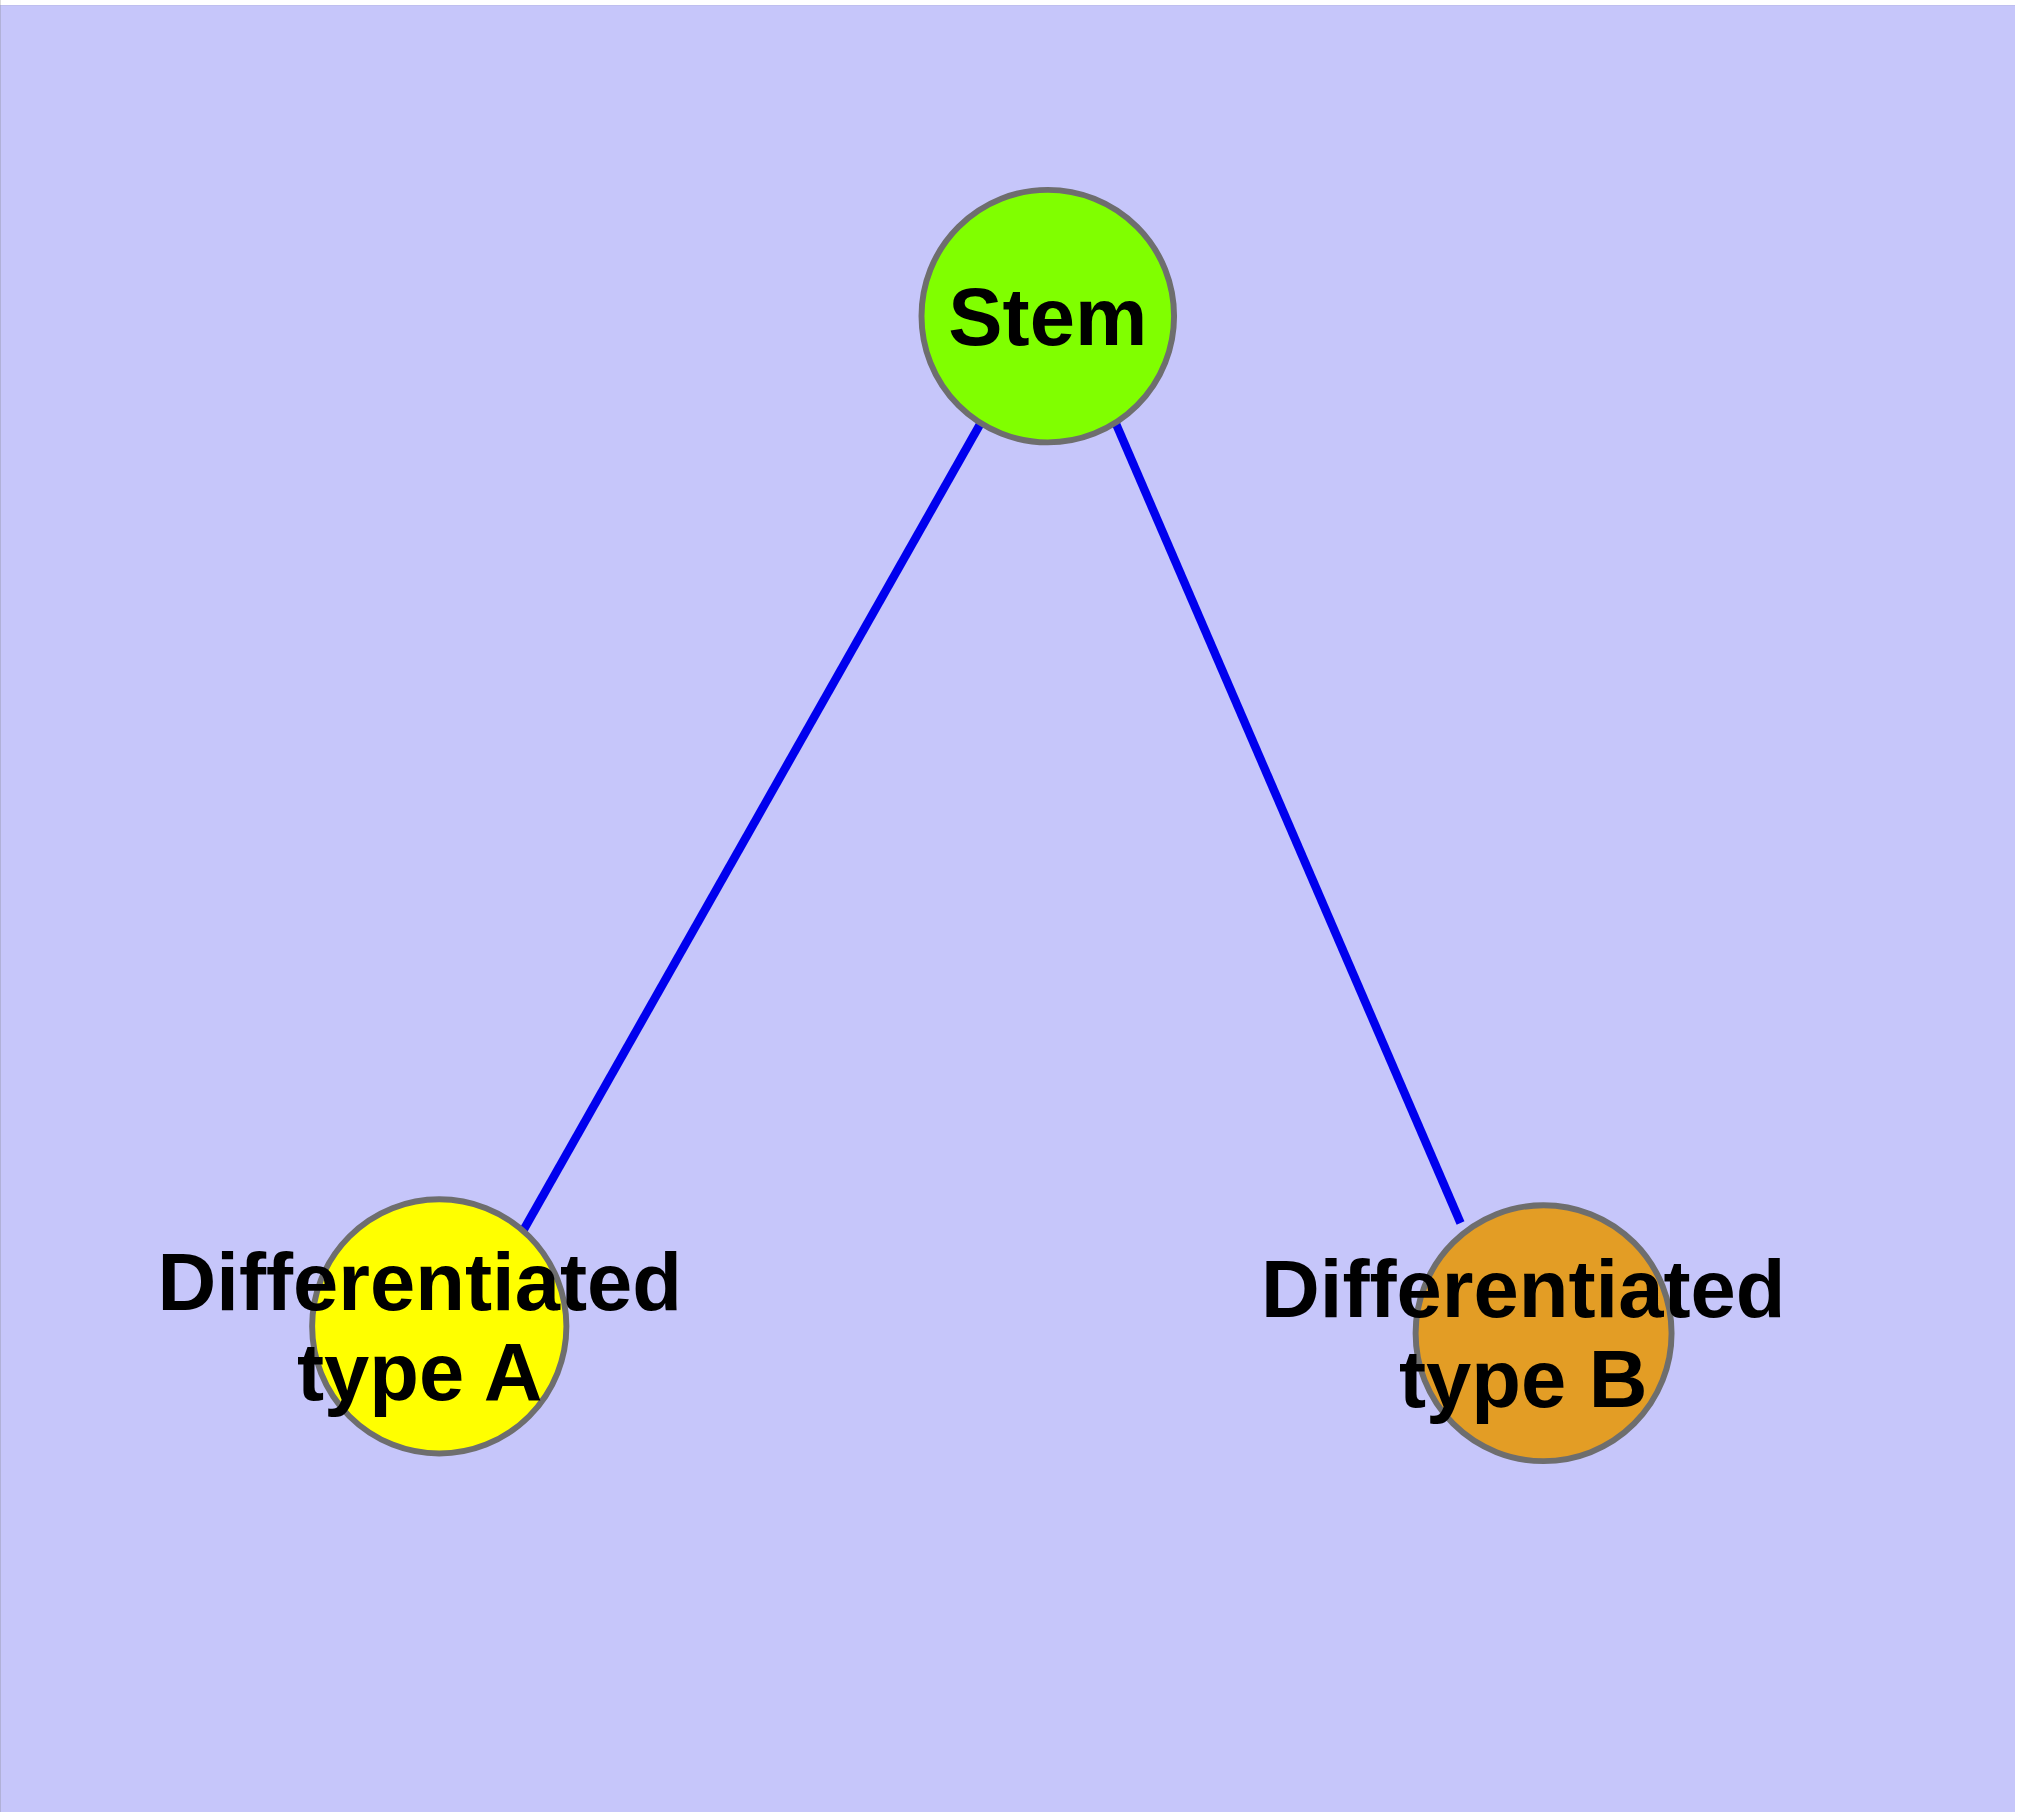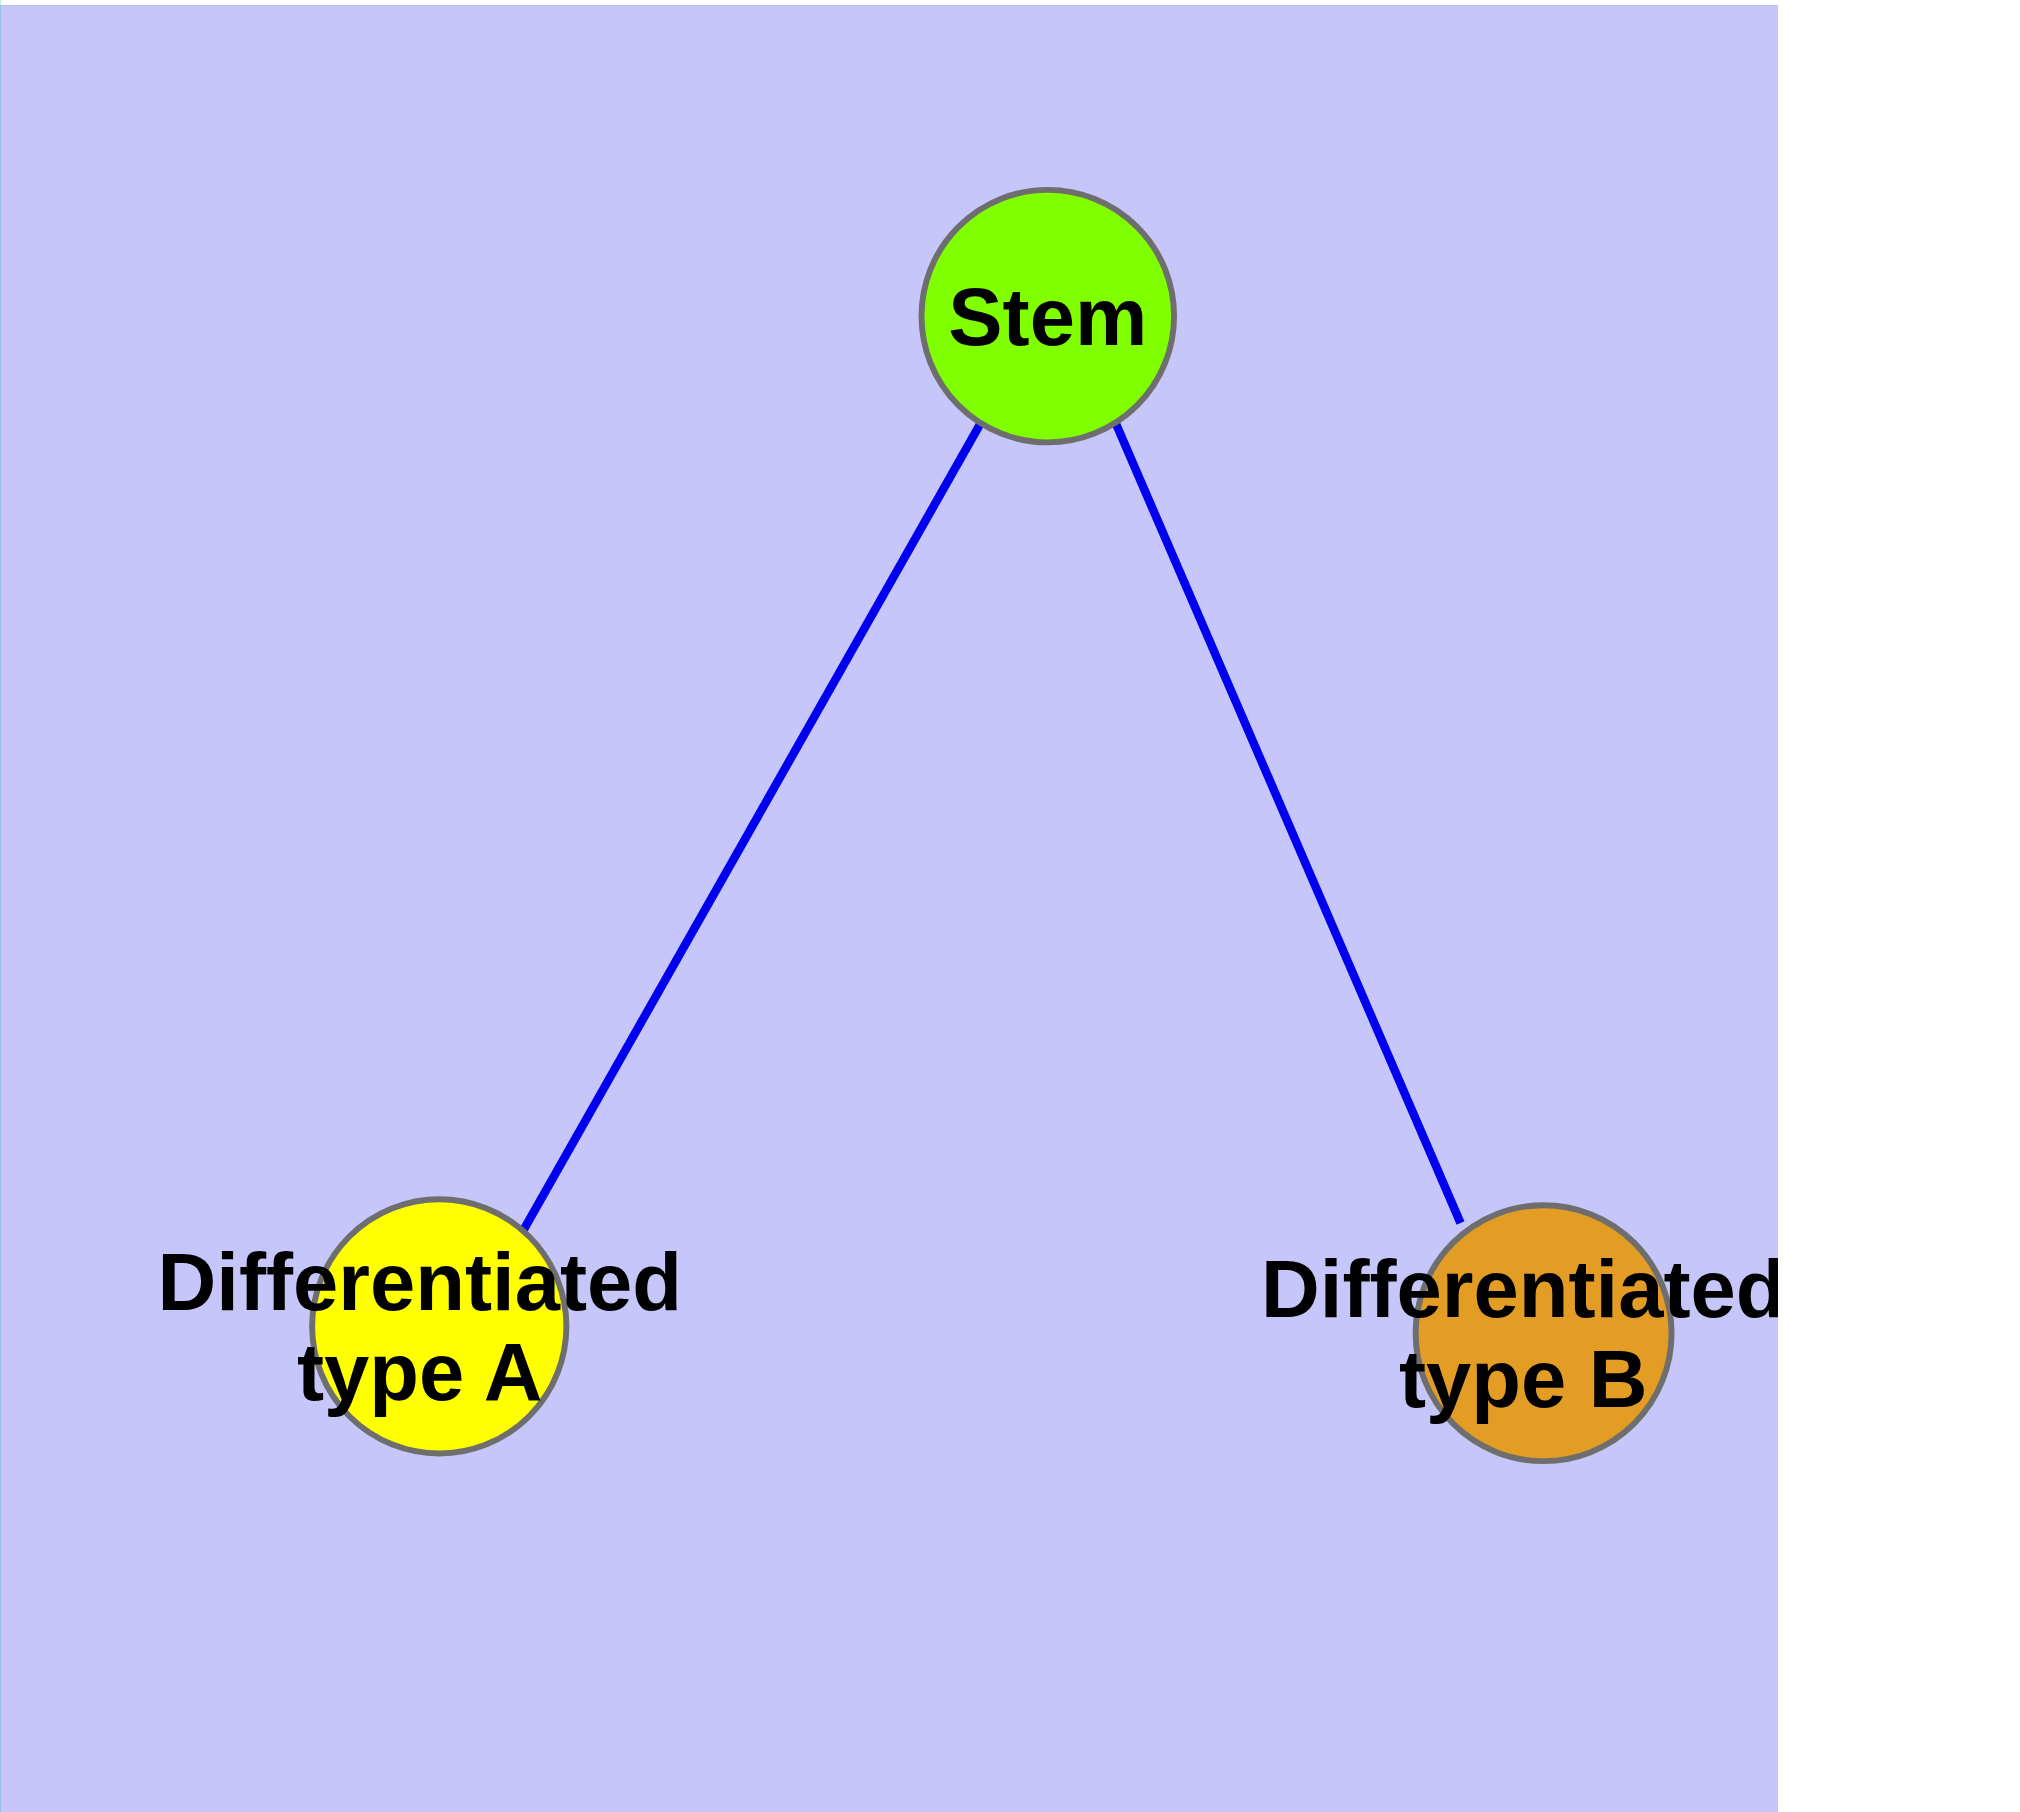--- a/index.html
+++ b/index.html
@@ -3,23 +3,23 @@
 <meta charset="utf-8">
 <title>Cell Differentiation Graph</title>
 <style>
   html, body {
     margin: 0;
     padding: 0;
     background: #ffffff;
   }
   #canvas-wrap {
     position: relative;
-    width: 1778px;
+    width: 2015px;
     height: 1812px;
-    background: #14b8a6;
+    background: #737373;
     overflow: hidden;
   }
   #graph-svg {
     position: absolute;
     left: 0;
     top: 0;
     width: 2021px;
     height: 1812px;
     display: block;
   }

